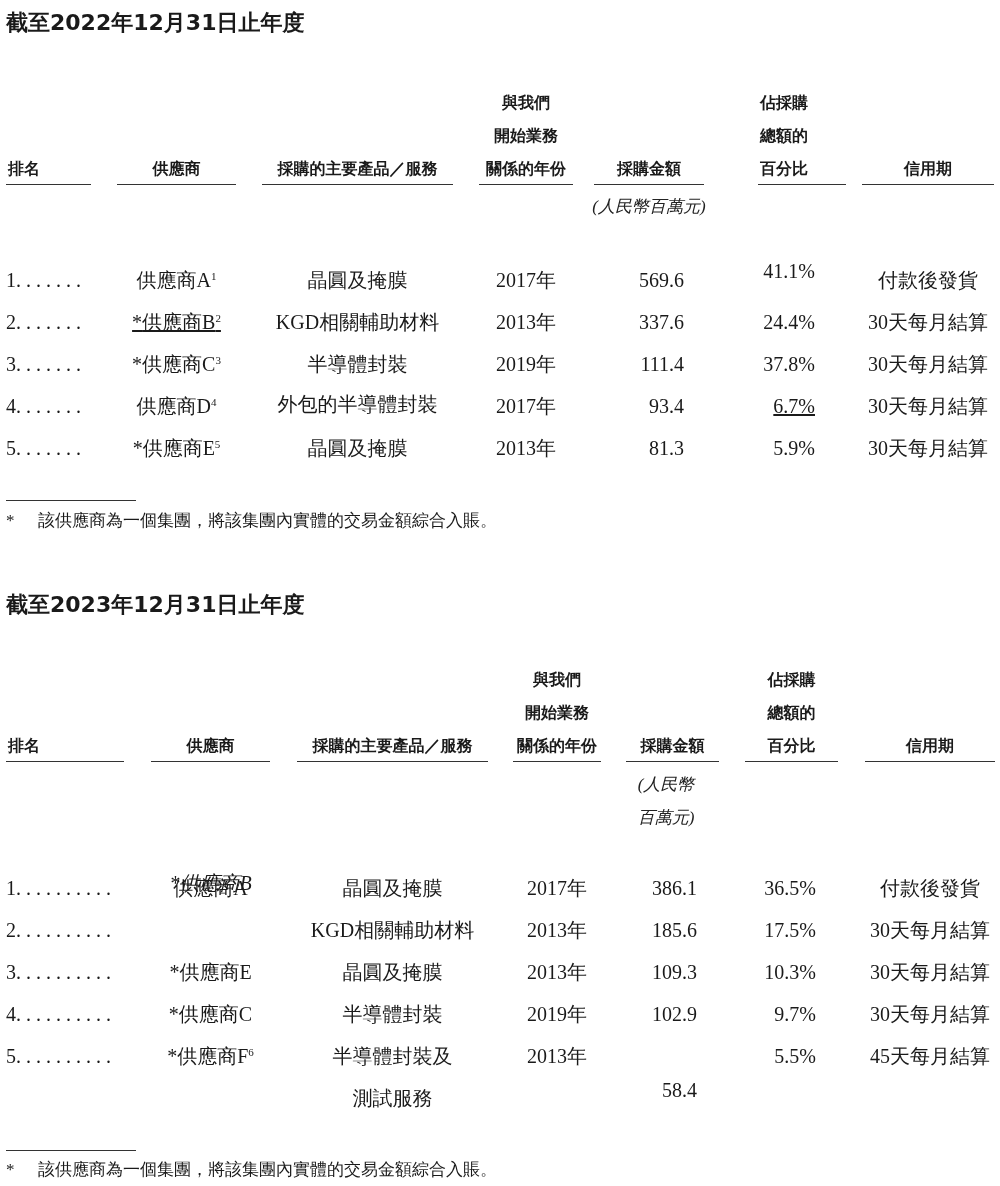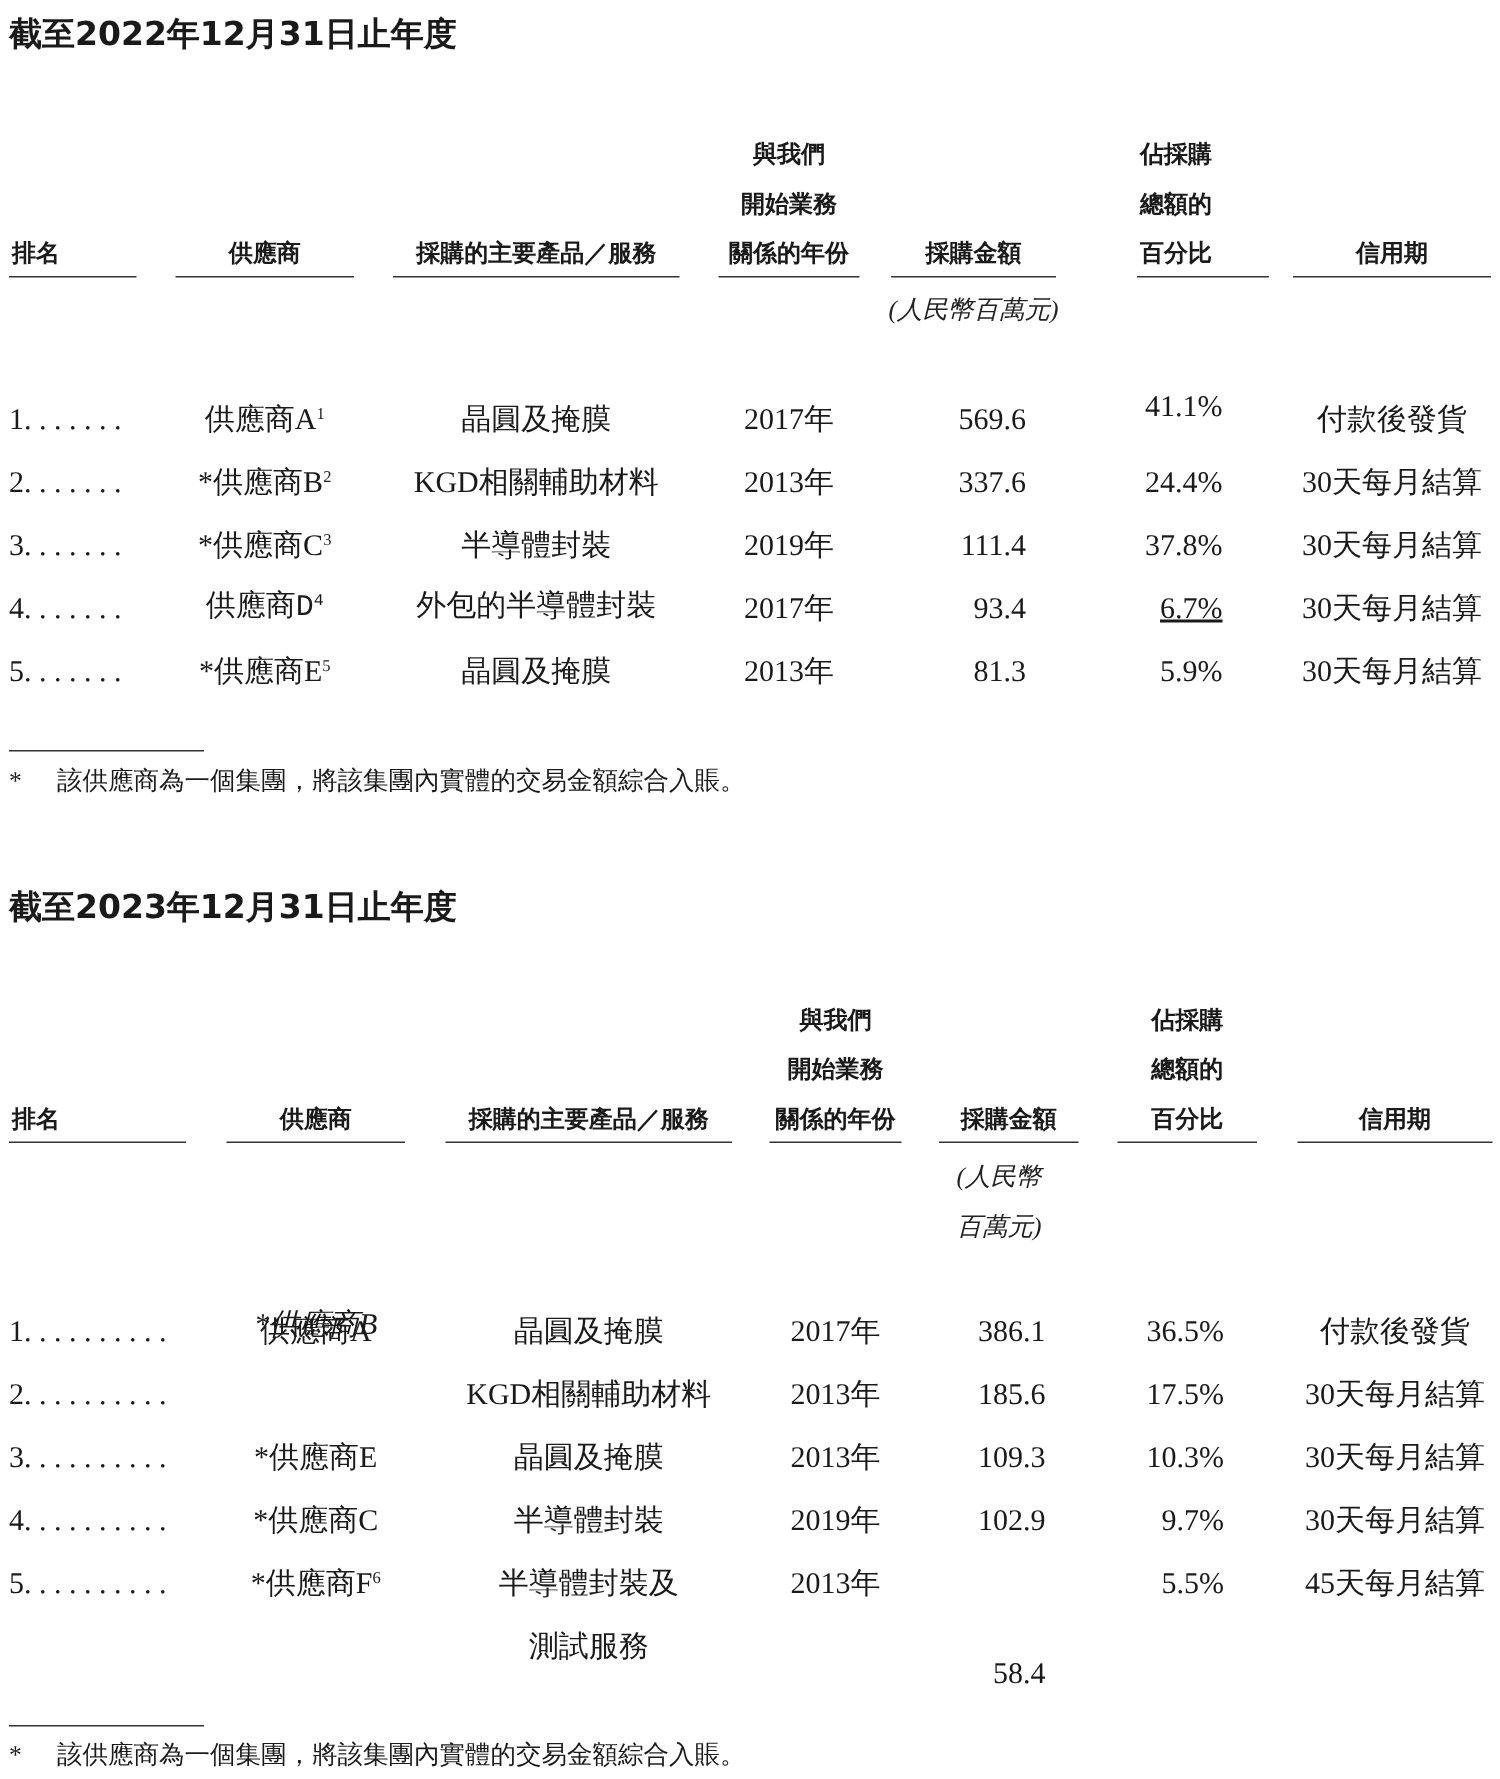--- a/index.html
+++ b/index.html
@@ -70,37 +70,37 @@
 
     <div class="abs cell l" style="left:6px; top:259px;">1. . . . . . .</div>
     <div class="abs cell c" style="left:117px; width:119px; top:259px;"><span></span><span>供應商A</span><sup>1</sup></div>
     <div class="abs cell c" style="left:262px; width:191px; top:259px;">晶圓及掩膜</div>
     <div class="abs cell c" style="left:479px; width:94px; top:259px;">2017年</div>
     <div class="abs cell r" style="left:594px; width:90px; top:259px;">569.6</div>
     <div class="abs cell r" style="left:722px; width:93px; top:250px;">41.1%</div>
     <div class="abs cell c" style="left:862px; width:132px; top:259px;">付款後發貨</div>
 
     <div class="abs cell l" style="left:6px; top:301px;">2. . . . . . .</div>
-    <div class="abs cell c" style="left:117px; width:119px; top:301px;"><span>*</span><span>供應商B</span><sup>2</sup></div>
+    <div class="abs cell c" style="left:117px; width:119px; top:301px;text-decoration:underline;"><span>*</span><span>供應商B</span><sup>2</sup></div>
     <div class="abs cell c" style="left:262px; width:191px; top:301px;">KGD相關輔助材料</div>
     <div class="abs cell c" style="left:479px; width:94px; top:301px;">2013年</div>
     <div class="abs cell r" style="left:594px; width:90px; top:301px;">337.6</div>
     <div class="abs cell r" style="left:722px; width:93px; top:301px;">24.4%</div>
     <div class="abs cell c" style="left:862px; width:132px; top:301px;">30天每月結算</div>
 
     <div class="abs cell l" style="left:6px; top:343px;">3. . . . . . .</div>
     <div class="abs cell c" style="left:117px; width:119px; top:343px;"><span>*</span><span>供應商C</span><sup>3</sup></div>
     <div class="abs cell c" style="left:262px; width:191px; top:343px;">半導體封裝</div>
     <div class="abs cell c" style="left:479px; width:94px; top:343px;">2019年</div>
     <div class="abs cell r" style="left:594px; width:90px; top:343px;">111.4</div>
     <div class="abs cell r" style="left:722px; width:93px; top:343px;">37.8%</div>
     <div class="abs cell c" style="left:862px; width:132px; top:343px;">30天每月結算</div>
 
     <div class="abs cell l" style="left:6px; top:385px;">4. . . . . . .</div>
-    <div class="abs cell c" style="left:117px; width:119px; top:385px;font-family:Liberation Mono, monospace;"><span></span><span>供應商D</span><sup>4</sup></div>
+    <div class="abs cell c" style="left:117px; width:119px; top:385px;"><span></span><span>供應商D</span><sup>4</sup></div>
     <div class="abs cell c" style="left:262px; width:191px; top:385px;font-family:Liberation Mono, monospace;">外包的半導體封裝</div>
     <div class="abs cell c" style="left:479px; width:94px; top:385px;">2017年</div>
     <div class="abs cell r" style="left:594px; width:90px; top:385px;">93.4</div>
     <div class="abs cell r" style="left:722px; width:93px; top:385px;text-decoration:underline;">6.7%</div>
     <div class="abs cell c" style="left:862px; width:132px; top:385px;">30天每月結算</div>
 
     <div class="abs cell l" style="left:6px; top:427px;">5. . . . . . .</div>
     <div class="abs cell c" style="left:117px; width:119px; top:427px;"><span>*</span><span>供應商E</span><sup>5</sup></div>
     <div class="abs cell c" style="left:262px; width:191px; top:427px;">晶圓及掩膜</div>
     <div class="abs cell c" style="left:479px; width:94px; top:427px;">2013年</div>
@@ -175,20 +175,20 @@
     <div class="abs cell c" style="left:513px; width:88px; top:993px;">2019年</div>
     <div class="abs cell r" style="left:626px; width:71px; top:993px;">102.9</div>
     <div class="abs cell r" style="left:745px; width:71px; top:993px;">9.7%</div>
     <div class="abs cell c" style="left:865px; width:130px; top:993px;">30天每月結算</div>
 
     <div class="abs cell l" style="left:6px; top:1035px;">5. . . . . . . . . .</div>
     <div class="abs cell c" style="left:151px; width:119px; top:1035px;"><span>*</span><span>供應商F</span><sup>6</sup></div>
     <div class="abs cell c" style="left:297px; width:191px; top:1035px;">半導體封裝及</div>
     <div class="abs cell c" style="left:297px; width:191px; top:1077px;">測試服務</div>
     <div class="abs cell c" style="left:513px; width:88px; top:1035px;">2013年</div>
-    <div class="abs cell r" style="left:626px; width:71px; top:1095px;">58.4</div>
+    <div class="abs cell r" style="left:626px; width:71px; top:1069px;">58.4</div>
     <div class="abs cell r" style="left:745px; width:71px; top:1035px;">5.5%</div>
     <div class="abs cell c" style="left:865px; width:130px; top:1035px;">45天每月結算</div>
   </div>
 
   <div class="note-rule" style="top:1150px;"></div>
   <div class="abs note" style="top:1158px;"><span class="star">*</span><span>該供應商為一個集團，將該集團內實體的交易金額綜合入賬。</span></div>
 </div>
 
 </body></html>

